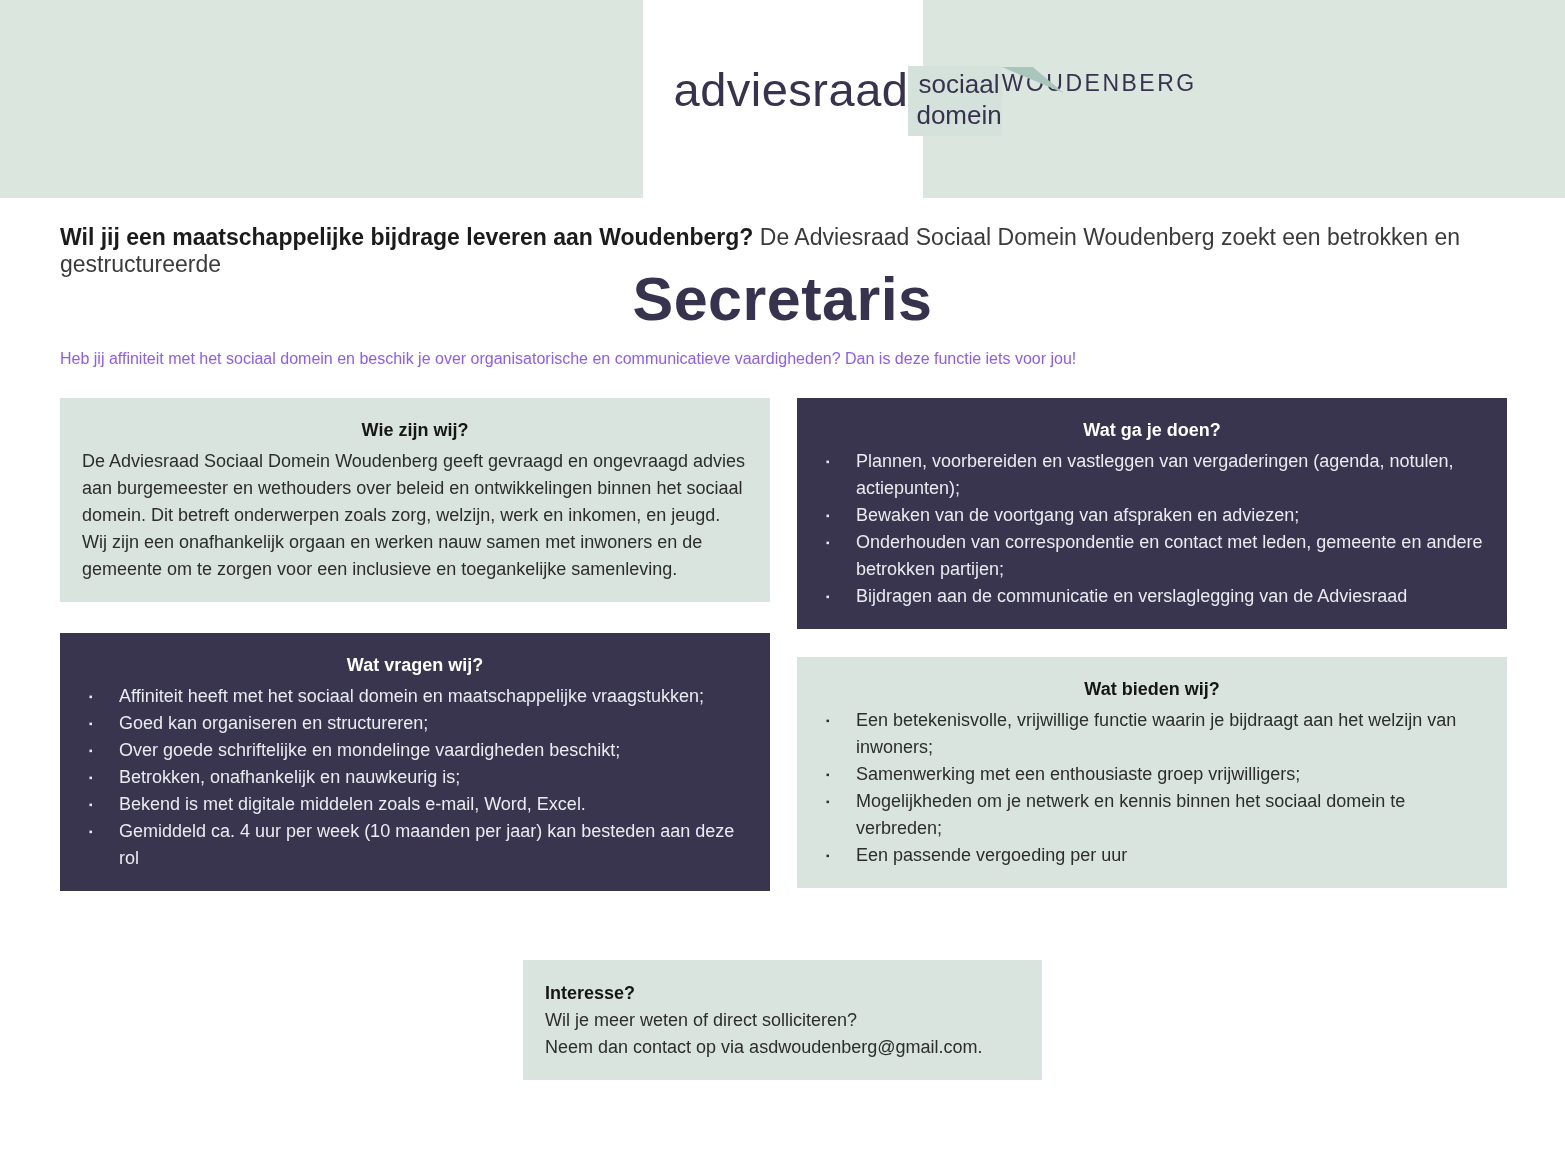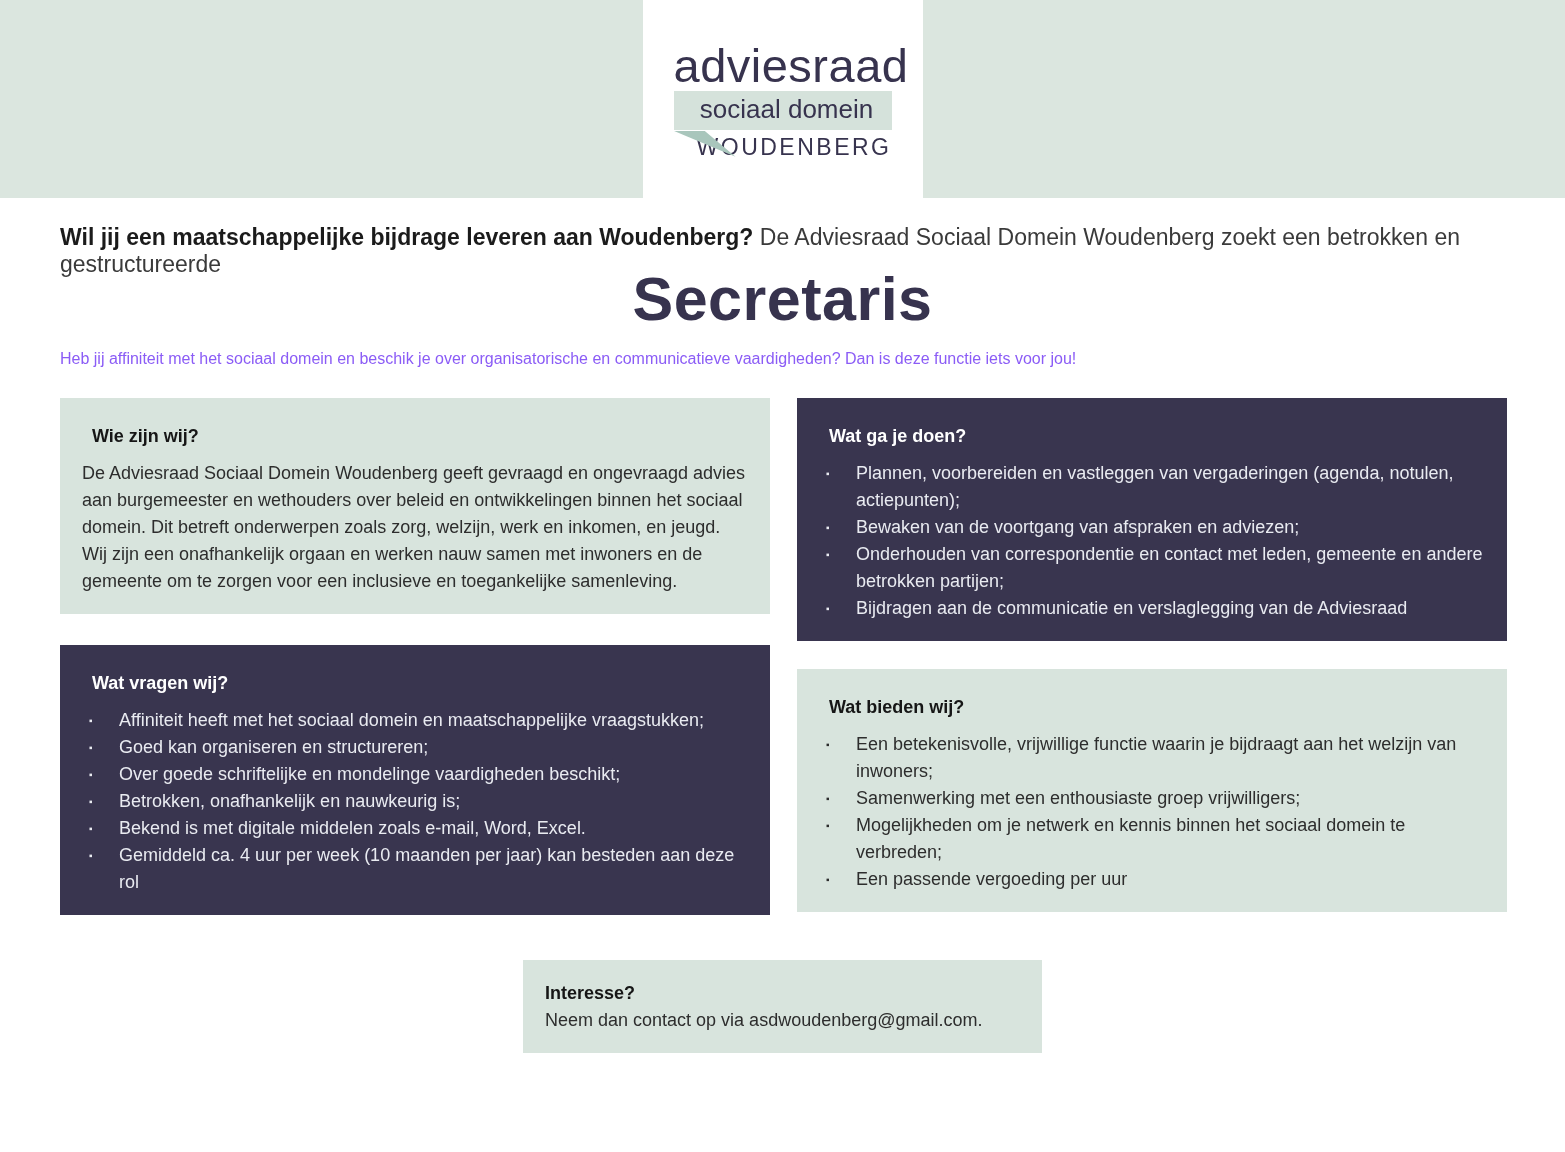--- a/index.html
+++ b/index.html
@@ -28,21 +28,21 @@
   .logo-card {
     width: 280px;
     height: 198px;
     background: #ffffff;
     display: flex;
     align-items: center;
     justify-content: center;
   }
   .logo {
     display: flex;
-    flex-direction: column;
+    flex-direction: row;
     width: 218px;
     margin-top: 4px;
   }
   .logo-line1 {
     font-size: 47px;
     font-weight: 500;
     color: #37334e;
     letter-spacing: 0.5px;
     line-height: 1.0;
     text-align: center;
@@ -120,24 +120,25 @@
   .box {
     box-sizing: border-box;
     width: 710px;
     padding: 15px 22px 19px 22px;
     font-size: 18px;
     line-height: 27px;
   }
   .box.mint { background: #d8e4dd; color: #2d2d2d; }
   .box.dark { background: #39354f; color: #e9ebf1; }
   .box h3 {
-    margin: 10px;
+    margin: 4px;
     font-size: 18px;
     line-height: 27px;
     font-weight: 700;
+    text-align: center;
   }
   .box.mint h3 { color: #161616; }
   .box.dark h3 { color: #ffffff; }
   .box p { margin: 0; }
   ul.bullets { list-style: none; margin: 0; padding: 0; }
   ul.bullets li { display: flex; }
   .bullet-marker {
     flex: none;
     width: 37px;
     padding-left: 7px;
@@ -272,16 +273,17 @@
             <span class="bullet-text">Een passende vergoeding per uur</span>
           </li>
         </ul>
       </div>
 
     </div>
   </div>
 
   <div class="interesse-box">
     <h3>Interesse?</h3>
+    <p>Wil je meer weten of direct solliciteren?</p>
     <p>Neem dan contact op via asdwoudenberg@gmail.com.</p>
   </div>
 
 </div>
 
 </body></html>

